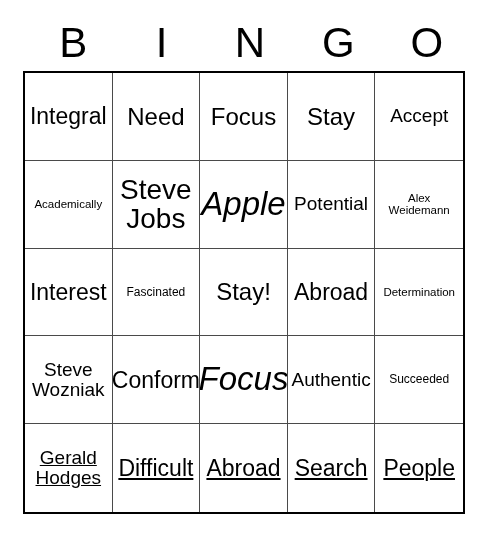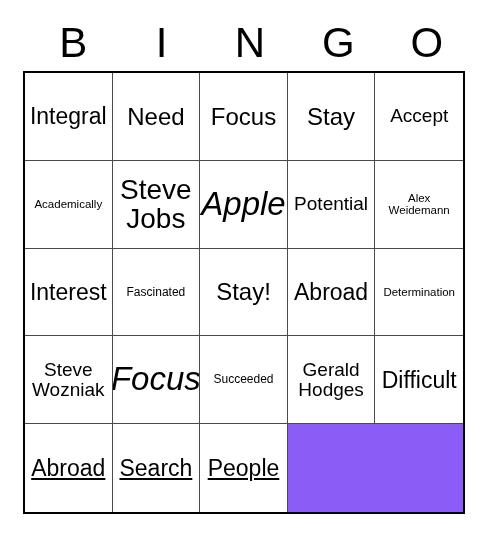--- a/index.html
+++ b/index.html
@@ -147,21 +147,27 @@
         <span class="cell-text s-md">Abroad</span>
       </div>
       <div class="cell">
         <span class="cell-text s-xxs">Determination</span>
       </div>
       <div class="cell">
         <span class="cell-text s-sm">Steve
 Wozniak</span>
       </div>
       <div class="cell">
+        <span class="cell-text s-md">Conform</span>
+      </div>
+      <div class="cell">
         <span class="cell-text s-xl">Focus</span>
+      </div>
+      <div class="cell">
+        <span class="cell-text s-sm">Authentic</span>
       </div>
       <div class="cell">
         <span class="cell-text s-xs">Succeeded</span>
       </div>
       <div class="cell">
         <span class="cell-text s-sm">Gerald
 Hodges</span>
       </div>
       <div class="cell">
         <span class="cell-text s-md">Difficult</span>

